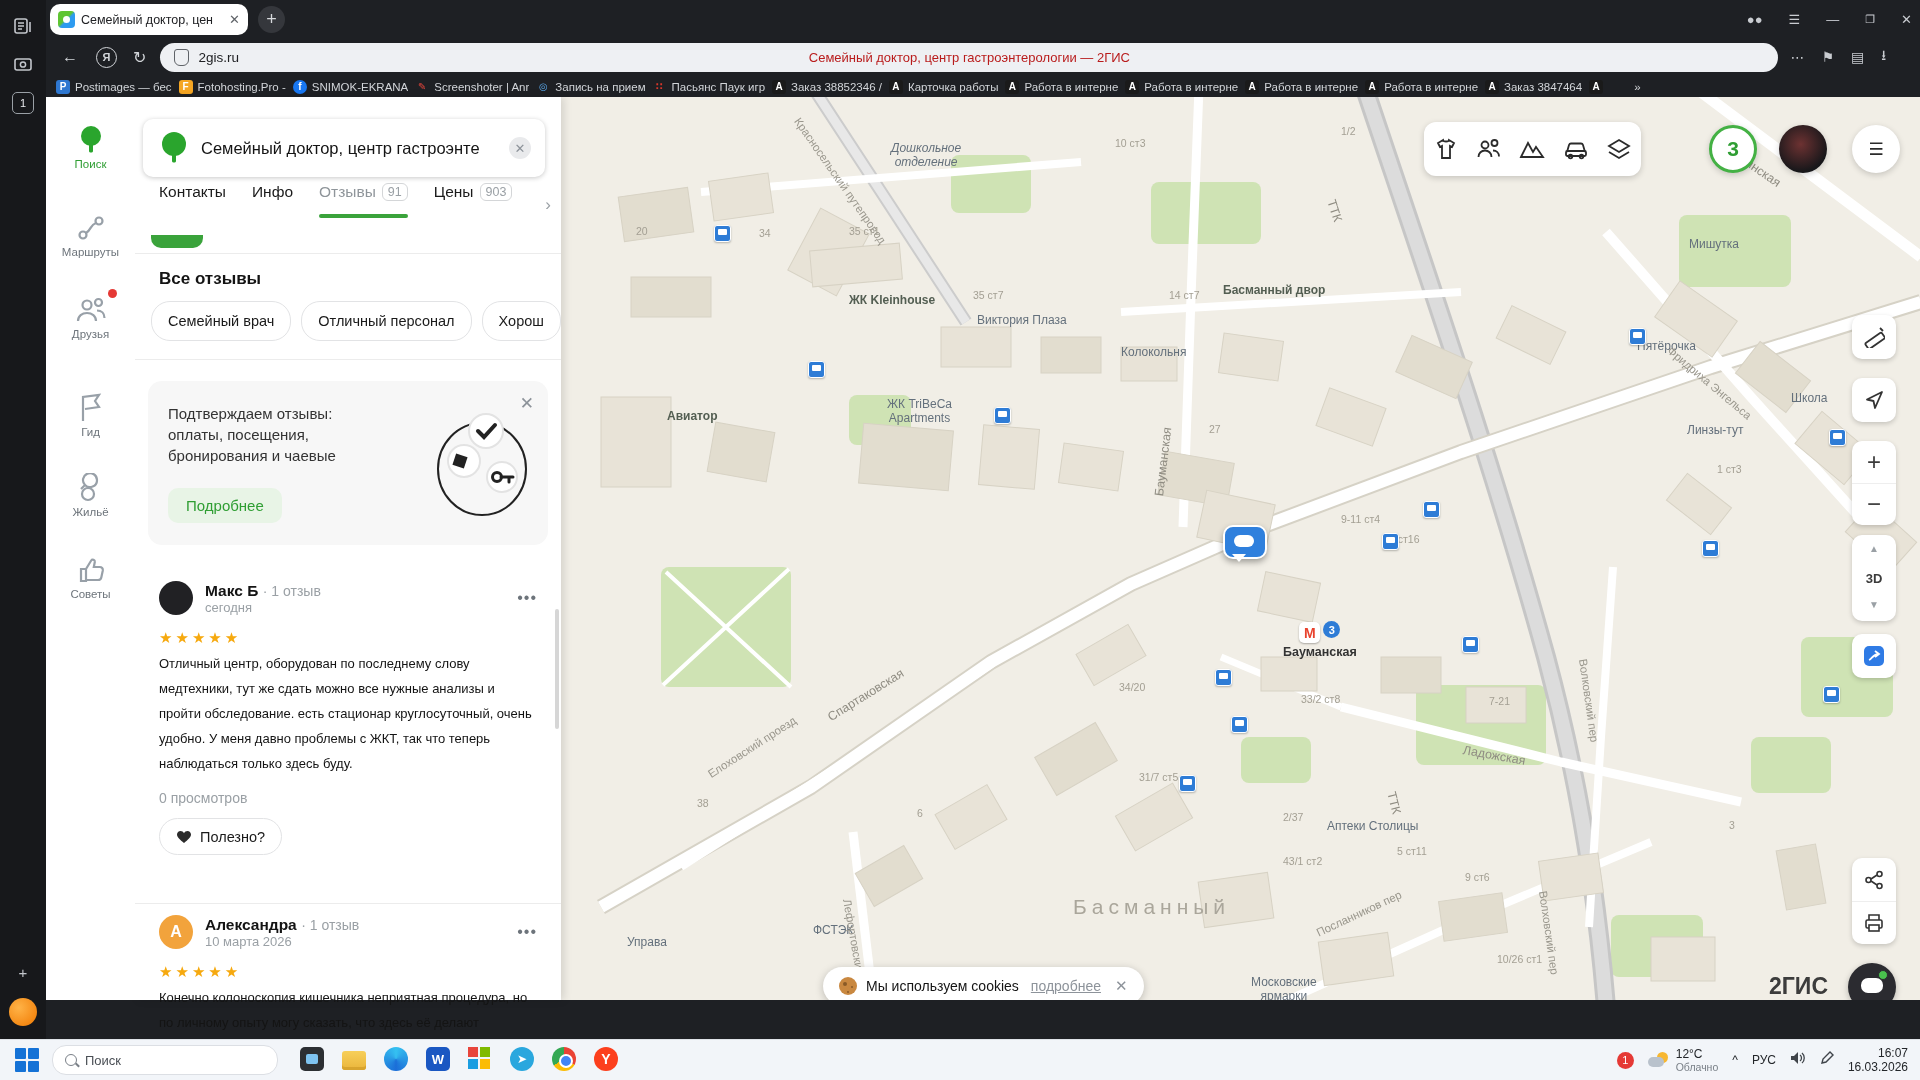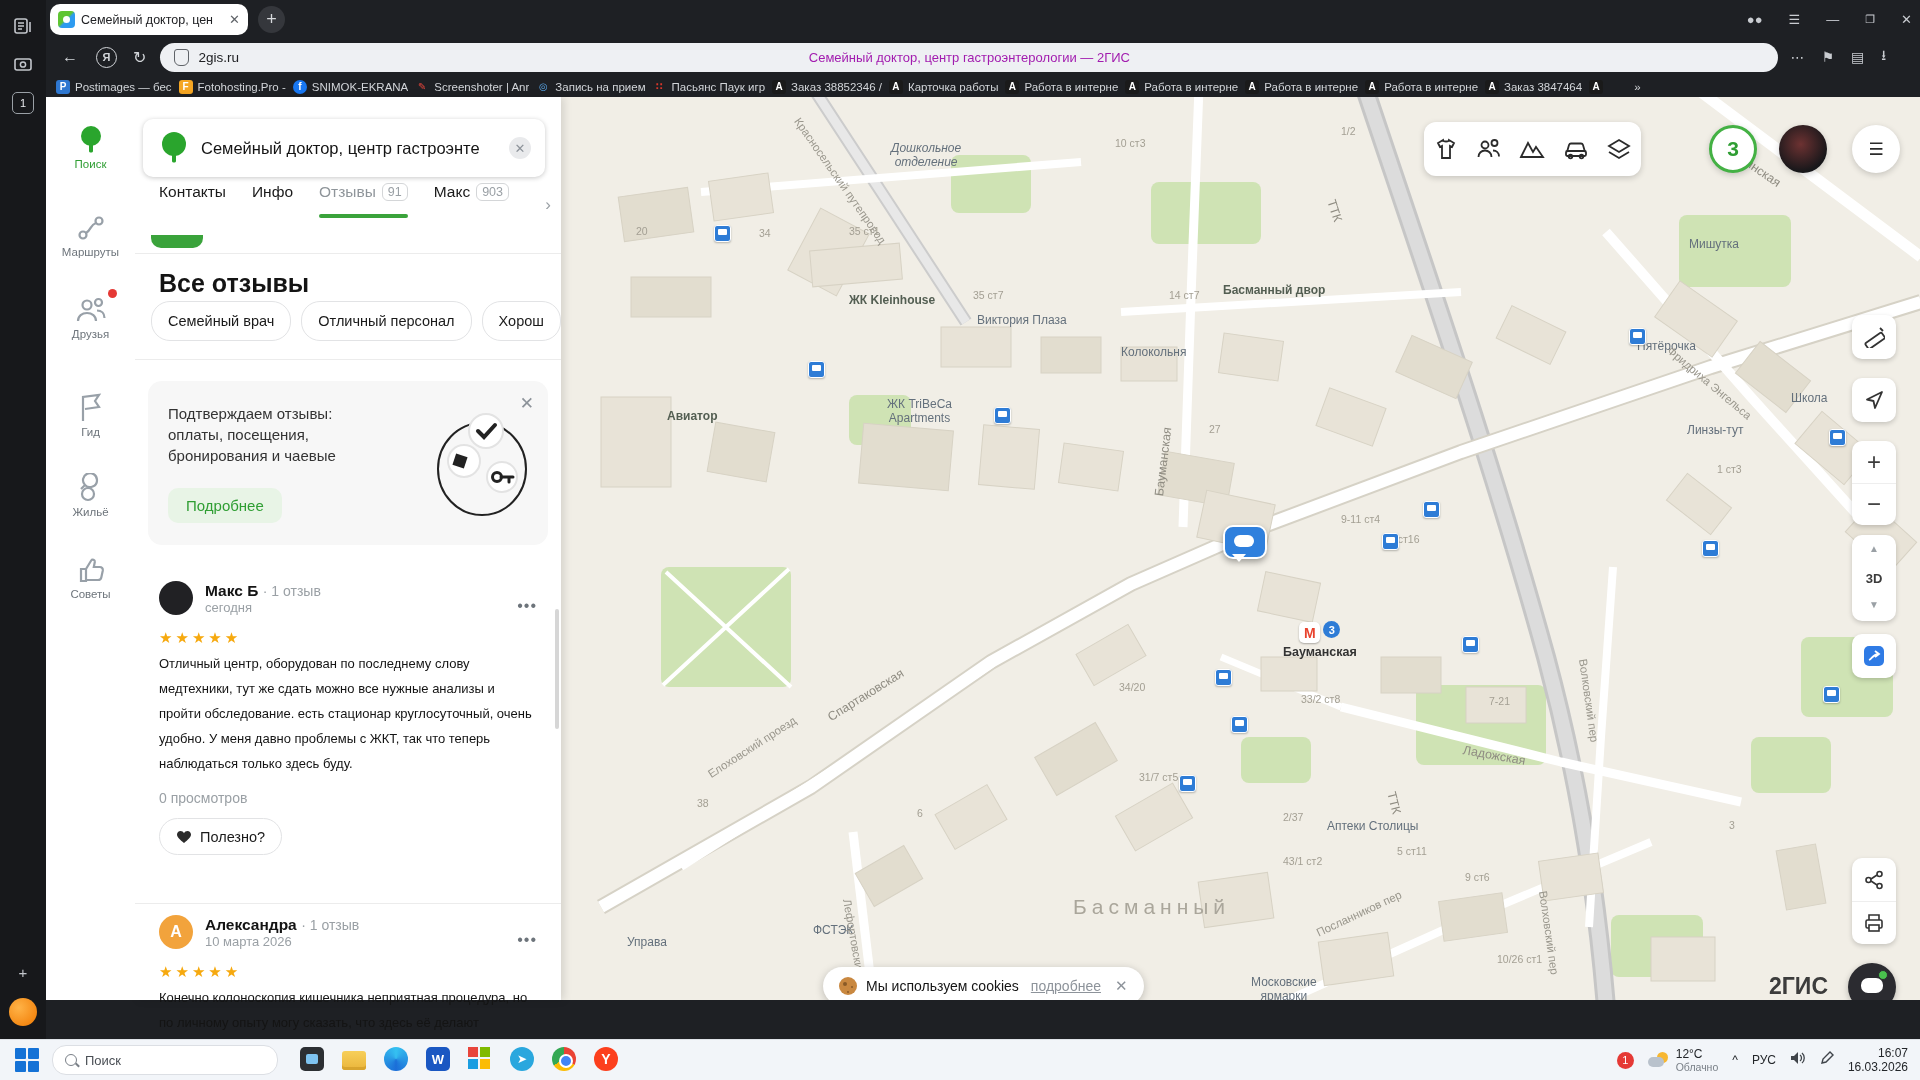--- a/index.html
+++ b/index.html
@@ -28,21 +28,21 @@
   .winbtns{position:absolute;right:8px;top:0;height:38px;display:flex;align-items:center;gap:26px;color:#c9ccd1;font-size:13px;}
   .winbtns span{cursor:pointer;}
   #toolbar{position:absolute;left:46px;right:0;top:38px;height:38px;display:flex;align-items:center;}
   .tb-ic{color:#d3d6da;font-size:16px;margin-left:16px;cursor:pointer;}
   #ya-badge{width:19px;height:19px;border:1.6px solid #d3d6da;border-radius:50%;font-size:11px;font-weight:bold;
             display:flex;align-items:center;justify-content:center;color:#d3d6da;margin-left:18px;cursor:pointer;}
   #addr{position:relative;margin-left:14px;height:29px;flex:1;max-width:1590px;background:#eef0f3;border-radius:15px;
         display:flex;align-items:center;padding:0 14px;}
   #addr-shield{width:13px;height:15px;border:1.6px solid #5f6368;border-radius:3px 3px 6px 6px;margin-right:9px;}
   #addr-url{font-size:13.5px;color:#202124;}
-  #addr-title{position:absolute;left:0;right:0;text-align:center;font-size:13px;color:#a21caf;pointer-events:none;}
+  #addr-title{position:absolute;left:0;right:0;text-align:center;font-size:13px;color:#b91c1c;pointer-events:none;}
   .tb-right{display:flex;align-items:center;gap:17px;margin:0 14px 0 12px;color:#c9ccd1;font-size:14px;}
   #bookmarks{position:absolute;left:46px;right:0;top:76px;height:21px;display:flex;align-items:center;
              overflow:hidden;padding-left:10px;}
   .bk{display:flex;align-items:center;margin-right:7px;flex:none;cursor:pointer;max-width:118px;}
   .bkico{width:14px;height:14px;border-radius:3px;font-size:10px;font-weight:bold;color:#fff;
          display:flex;align-items:center;justify-content:center;margin-right:5px;flex:none;}
   .bklabel{font-size:11.5px;color:#d2d5d9;white-space:nowrap;overflow:hidden;}
   
   #app{position:absolute;left:46px;right:0;top:97px;bottom:40px;background:#fff;}
   #gis-side{position:absolute;left:0;top:0;bottom:0;width:89px;background:#fff;z-index:30;}
@@ -59,33 +59,33 @@
   #search-clear{width:22px;height:22px;border-radius:50%;background:#e9eaec;color:#8d939a;font-size:13px;
                 display:flex;align-items:center;justify-content:center;margin:0 14px 0 6px;cursor:pointer;flex:none;}
   #tabs-row{position:absolute;left:0;top:63px;width:100%;height:64px;display:flex;align-items:center;padding-left:24px;box-sizing:border-box;}
   .ptab{display:flex;align-items:center;margin-right:26px;font-size:15.5px;color:#1a1a1a;cursor:pointer;position:relative;height:100%;}
   .ptab .badge{margin-left:6px;border:1px solid #d4d6d8;border-radius:6px;padding:1px 5px;font-size:12.5px;color:#9aa0a5;}
   .ptab.active{color:#8f959a;}
   .ptab.active:after{content:"";position:absolute;left:0;right:0;bottom:6px;height:4px;border-radius:2px;background:#3aa33b;}
   #tabs-chev{position:absolute;right:10px;top:98px;color:#9aa0a5;font-size:17px;cursor:pointer;}
   #green-part{position:absolute;left:16px;top:138px;width:52px;height:13px;background:#3aa33b;border-radius:0 0 10px 10px;}
   .hdiv{position:absolute;left:0;width:100%;height:1px;background:#ececec;}
-  #sec-title{position:absolute;left:24px;top:172px;font-size:25px;font-weight:bold;color:#141414;}
+  #sec-title{position:absolute;left:24px;top:172px;font-size:17px;font-weight:bold;color:#141414;}
   #chips{position:absolute;left:16px;top:204px;width:420px;display:flex;gap:10px;overflow:hidden;}
   .chip{border:1px solid #e2e3e5;border-radius:19px;height:38px;display:flex;align-items:center;
         padding:0 16px;font-size:14.5px;color:#1a1a1a;white-space:nowrap;cursor:pointer;flex:none;}
   #banner{position:absolute;left:13px;top:284px;width:400px;height:164px;background:#f7f7f7;border-radius:14px;}
   .ban-line{font-size:15px;color:#333;line-height:21px;}
   #ban-text{position:absolute;left:20px;top:22px;}
   #ban-btn{position:absolute;left:20px;bottom:22px;background:#e8f4e6;color:#2f9e33;font-size:15px;
            border:0;border-radius:10px;padding:9px 18px;cursor:pointer;font-family:inherit;}
   #ban-close{position:absolute;right:14px;top:12px;color:#8d939a;font-size:17px;cursor:pointer;}
   #ban-art{position:absolute;right:14px;top:18px;width:110px;height:120px;}
   .review{position:absolute;left:0;width:100%;}
-  .rev-head{display:flex;align-items:flex-end;padding:0 24px;}
+  .rev-head{display:flex;align-items:center;padding:0 24px;}
   .avatar{width:34px;height:34px;border-radius:50%;flex:none;color:#fff;font-size:16px;font-weight:bold;
           display:flex;align-items:center;justify-content:center;}
   .rev-nameblock{margin-left:12px;flex:1;}
   .rev-name{font-size:15.5px;font-weight:bold;color:#141414;}
   .rev-meta{font-size:14px;color:#9aa0a5;font-weight:normal;}
   .rev-date{font-size:13px;color:#9aa0a5;margin-top:0;}
   .rev-dots{color:#6d747b;font-size:16px;letter-spacing:1px;cursor:pointer;}
   .stars{padding:0 24px;font-size:15px;color:#f6a90f;letter-spacing:3px;}
   .rev-text{padding:0 24px;font-size:13px;line-height:25px;color:#141414;}
   .rev-views{padding:0 24px;font-size:14px;color:#9aa0a5;}
@@ -331,21 +331,21 @@
             <span>Контакты</span>
           </div>
           <div class="ptab">
             <span>Инфо</span>
           </div>
           <div class="ptab active">
             <span>Отзывы</span>
             <span class="badge">91</span>
           </div>
           <div class="ptab">
-            <span>Макс</span>
+            <span>Цены</span>
             <span class="badge">903</span>
           </div>
         </div>
       <span id="tabs-chev">›</span>
       <div id="green-part"></div>
       <div class="hdiv" style="top:156px;"></div>
       <div id="sec-title">Все отзывы</div>
       <div id="chips">
           <div class="chip">Семейный врач</div>
           <div class="chip">Отличный персонал</div>

